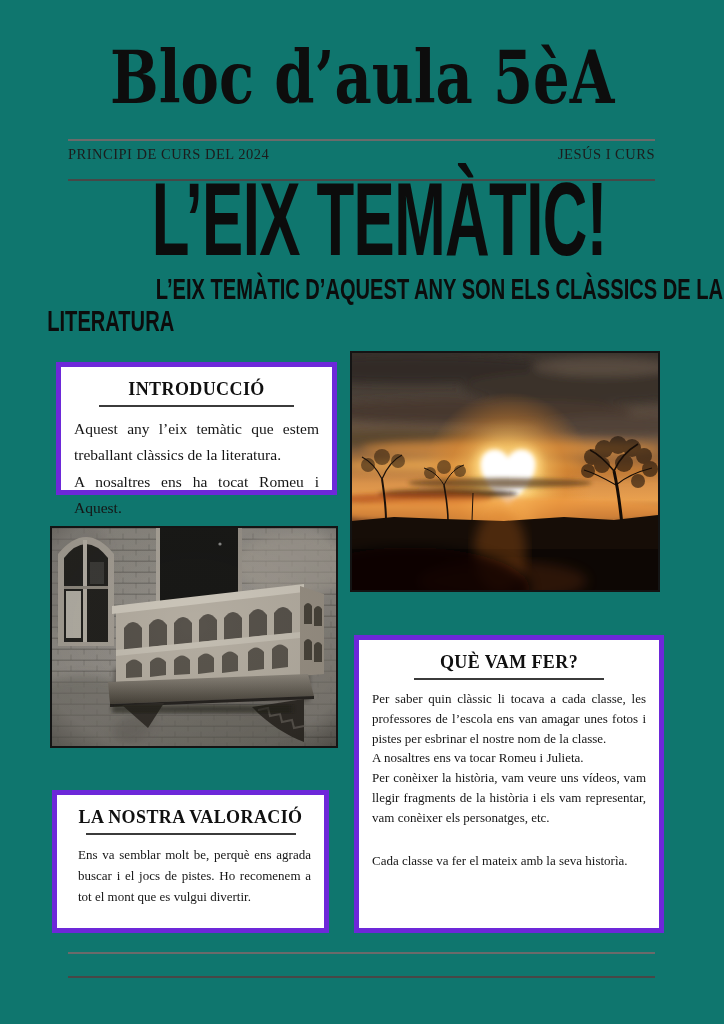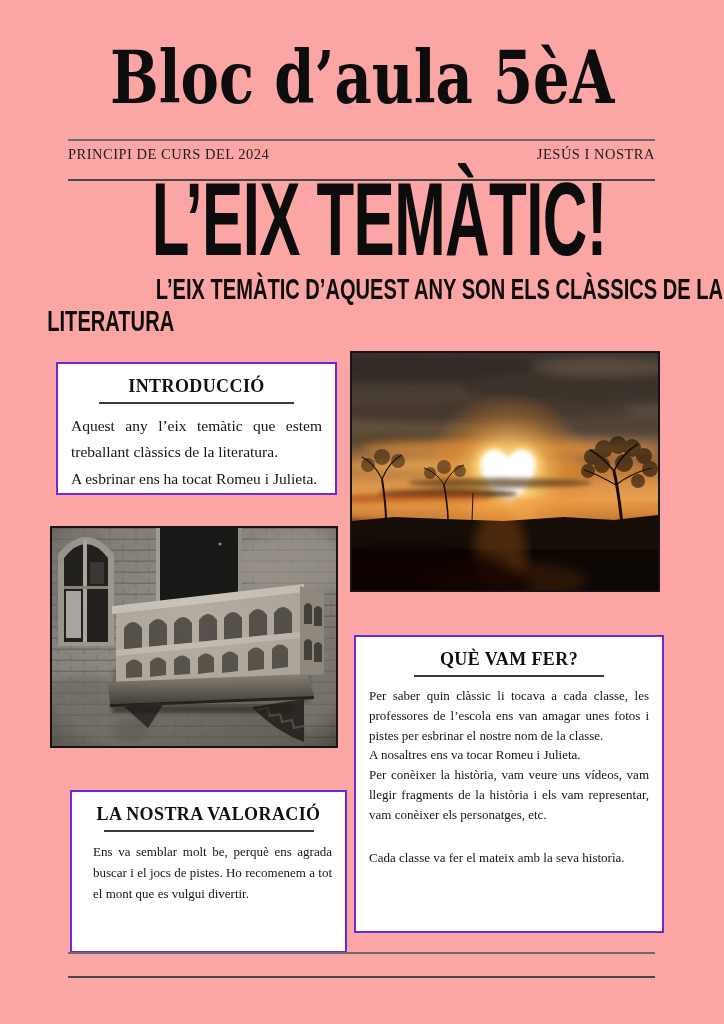--- a/index.html
+++ b/index.html
@@ -1,16 +1,16 @@
 <!DOCTYPE html>
 <html><head>
 <meta charset="utf-8">
 <style>
   html,body{margin:0;padding:0;background:#ffffff;}
-  .page{position:relative;width:724px;height:1024px;background:#fca5a5;overflow:hidden;
+  .page{position:relative;width:724px;height:1024px;background:#0f766e;overflow:hidden;
         font-family:"Liberation Serif",serif;color:#111;}
 
   
   .masthead{position:absolute;top:40px;left:0;width:724px;text-align:center;}
   .masthead span{display:inline-block;transform:scale(0.80,1);transform-origin:50% 50%;
     font-family:"DejaVu Serif",serif;font-weight:bold;font-size:72px;line-height:1.05;
     letter-spacing:0px;color:#0d0d0d;}
 
   .rule{position:absolute;left:68px;width:587px;height:2px;}
   .rule-1{top:139px;background:#6a6a6a;}
@@ -28,31 +28,31 @@
     font-family:"Liberation Sans",sans-serif;font-weight:700;font-size:103px;line-height:1;
     letter-spacing:-1px;color:#0c0c0c;}
   .subheadline{position:absolute;left:0;width:724px;text-align:left;white-space:nowrap;padding-left:16px;}
   .subheadline span{display:inline-block;transform:scale(0.67,1);transform-origin:50% 50%;
     font-family:"Liberation Sans",sans-serif;font-weight:700;font-size:30px;line-height:1.04;
     color:#0c0c0c;}
   .subline-1{top:273px;}
   .subline-2{top:305px;}
 
   
-  .card{position:absolute;box-sizing:border-box;border:2px solid #6d28d9;background:#fff;}
+  .card{position:absolute;box-sizing:border-box;border:5px solid #6d28d9;background:#fff;}
   .card-title{font-weight:bold;text-align:center;font-size:18px;letter-spacing:.4px;
     margin-top:12px;color:#101010;}
   .card-underline{border-bottom:2px solid #3b3b3b;margin:5px auto 0;}
   .card-body{font-size:13px;color:#151515;text-align:justify;padding:0 13px;margin-top:9px;}
   .card-body p{margin:0;}
   .card-intro{left:56px;top:362px;width:281px;height:133px;}
   .card-intro .card-body{line-height:1.7;font-size:15.5px;}
   .card-que{left:354px;top:635px;width:310px;height:298px;}
   .card-que .card-body{line-height:1.52;}
-  .card-val{left:70px;top:790px;width:277px;height:163px;}
+  .card-val{left:52px;top:790px;width:277px;height:143px;}
   .card-val .card-body{line-height:1.62;margin-left:8px;}
   .gap-top{margin-top:24px !important;}
 
   
   .photo{position:absolute;box-sizing:border-box;border:2px solid #141414;background:#000;}
   .photo svg{display:block;width:100%;height:100%;}
   .photo-sunset{left:350px;top:351px;width:310px;height:241px;}
   .photo-balcony{left:50px;top:526px;width:288px;height:222px;}
 </style>
 </head>
@@ -60,40 +60,40 @@
 
 <div class="page">
 
   <div class="masthead">
     <span>Bloc d’aula 5èA</span>
   </div>
 
   <div class="rule rule-1"></div>
   <div class="dateline">
     <span>PRINCIPI DE CURS DEL 2024</span>
-    <span>JESÚS I NOSTRA</span>
+    <span>JESÚS I CURS</span>
   </div>
   <div class="rule rule-2"></div>
 
   <div class="headline">
     <span>L’EIX TEMÀTIC!</span>
   </div>
   <div class="subheadline subline-1">
     <span>L’EIX TEMÀTIC D’AQUEST ANY SON ELS CLÀSSICS DE LA</span>
   </div>
   <div class="subheadline subline-2">
     <span>LITERATURA</span>
   </div>
 
   <div class="card card-intro">
     <div class="card-title">INTRODUCCIÓ</div>
     <div class="card-underline" style="width:195px;"></div>
     <div class="card-body">
       <p>Aquest any l’eix temàtic que estem treballant clàssics de la literatura.</p>
-      <p>A esbrinar ens ha tocat Romeu i Julieta.</p>
+      <p>A nosaltres ens ha tocat Romeu i Aquest.</p>
     </div>
   </div>
 
   <div class="photo photo-sunset">
     <svg viewBox="0 0 306 237" preserveAspectRatio="none">
       <defs>
         <linearGradient id="sky" x1="0" y1="0" x2="0" y2="1">
           <stop offset="0" stop-color="#39322c"></stop>
           <stop offset="0.18" stop-color="#4a4038"></stop>
           <stop offset="0.34" stop-color="#6b5644"></stop>

